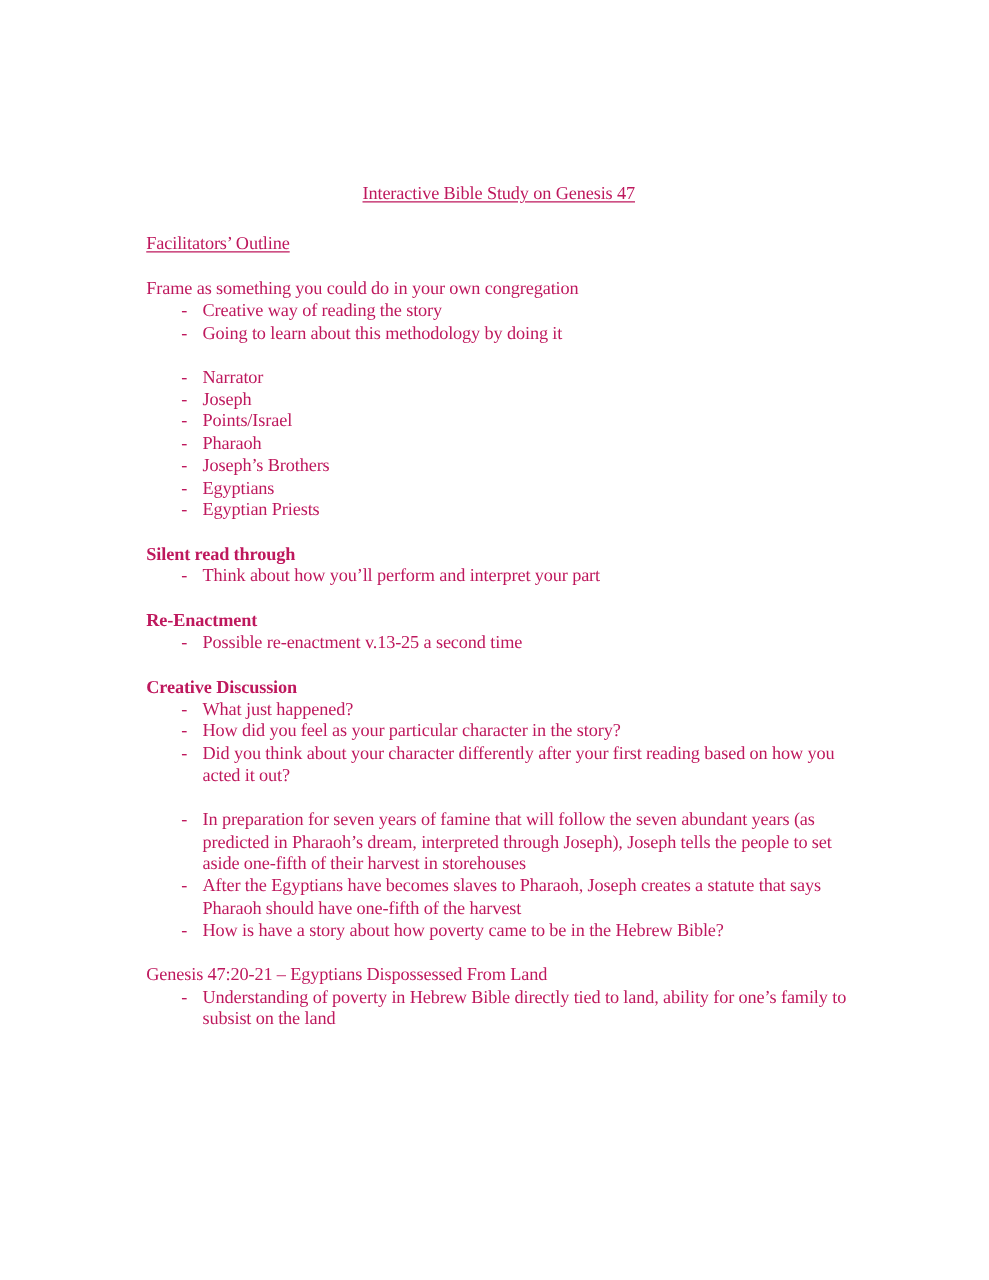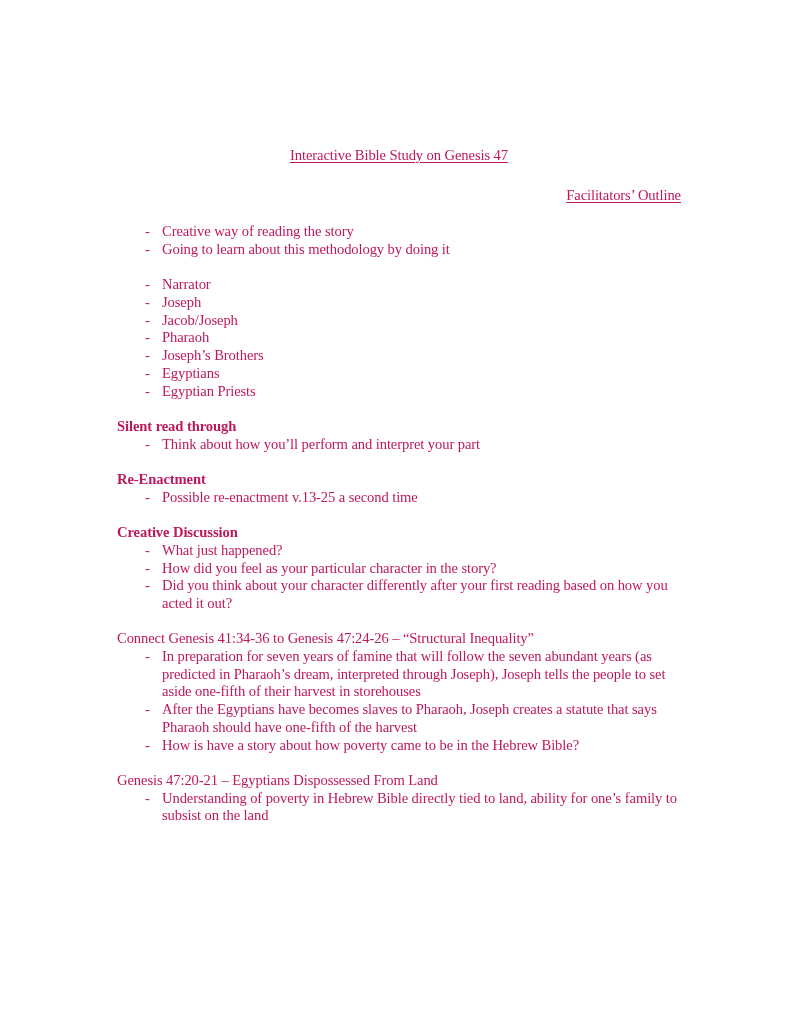--- a/index.html
+++ b/index.html
@@ -23,21 +23,21 @@
     width: 564px;
   }
   .title-block { text-align: center; }
   .title-line {
     text-decoration: underline;
     line-height: 19.5px;
     text-underline-offset: 2px;
   }
   .subtitle {
     margin-top: 21px;
-    text-align: right;
+    text-align: left;
     text-decoration: underline;
     text-underline-offset: 2px;
   }
   .section { margin-top: 17.7px; }
   .section.first { margin-top: 19px; }
   .heading { font-weight: normal; }
   .heading.bold { font-weight: bold; }
   ul.bullets {
     list-style: none;
     margin: 0;
@@ -53,20 +53,21 @@
 <div class="page">
   <div class="content">
 
     <div class="title-block">
       <div class="title-line">Interactive Bible Study on Genesis 47</div>
     </div>
 
     <div class="subtitle">Facilitators’ Outline</div>
 
     <div class="section first">
+      <div class="heading">Frame as something you could do in your own congregation</div>
       <ul class="bullets">
         <li>
           <span class="dash">-</span>
           <span class="li-text">Creative way of reading the story</span>
         </li>
         <li>
           <span class="dash">-</span>
           <span class="li-text">Going to learn about this methodology by doing it</span>
         </li>
       </ul>
@@ -77,21 +78,21 @@
         <li>
           <span class="dash">-</span>
           <span class="li-text">Narrator</span>
         </li>
         <li>
           <span class="dash">-</span>
           <span class="li-text">Joseph</span>
         </li>
         <li>
           <span class="dash">-</span>
-          <span class="li-text">Jacob/Joseph</span>
+          <span class="li-text">Points/Israel</span>
         </li>
         <li>
           <span class="dash">-</span>
           <span class="li-text">Pharaoh</span>
         </li>
         <li>
           <span class="dash">-</span>
           <span class="li-text">Joseph’s Brothers</span>
         </li>
         <li>
@@ -138,21 +139,20 @@
         </li>
         <li>
           <span class="dash">-</span>
           <span class="li-text">Did you think about your character differently after your first reading based on how you acted it out?</span>
         </li>
       </ul>
     </div>
 
 
     <div class="section">
-      <div class="heading">Connect Genesis 41:34-36 to Genesis 47:24-26 – “Structural Inequality”</div>
       <ul class="bullets">
         <li>
           <span class="dash">-</span>
           <span class="li-text">In preparation for seven years of famine that will follow the seven abundant years (as predicted in Pharaoh’s dream, interpreted through Joseph), Joseph tells the people to set aside one-fifth of their harvest in storehouses</span>
         </li>
         <li>
           <span class="dash">-</span>
           <span class="li-text">After the Egyptians have becomes slaves to Pharaoh, Joseph creates a statute that says Pharaoh should have one-fifth of the harvest</span>
         </li>
         <li>

